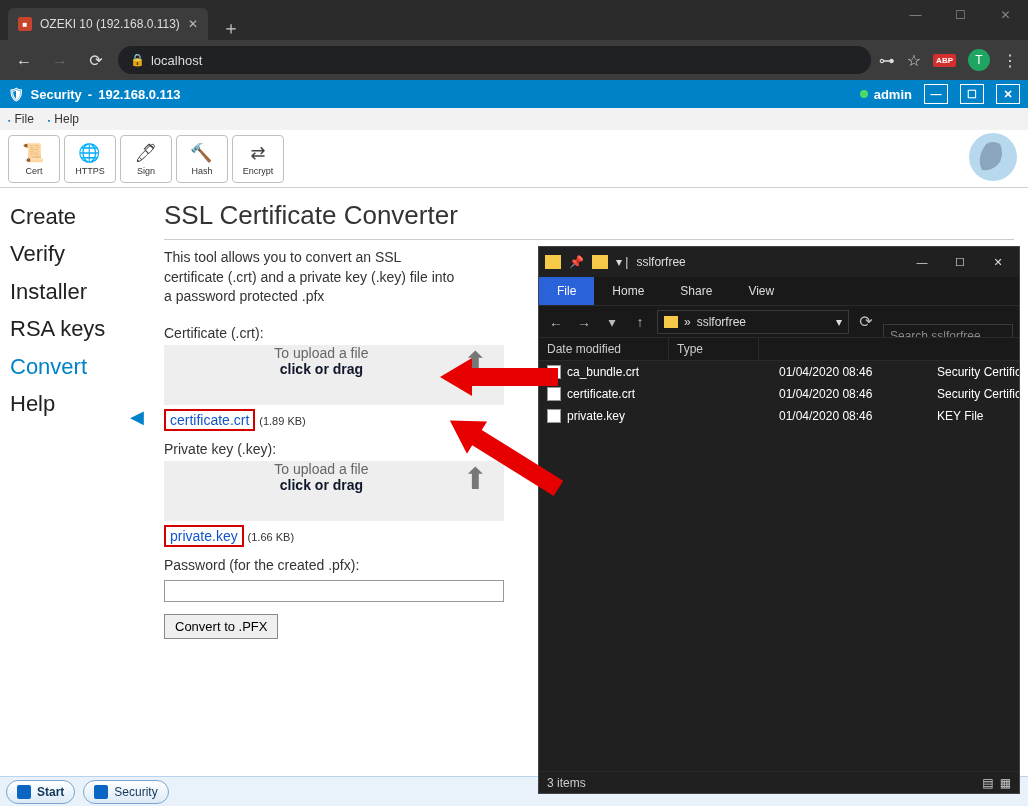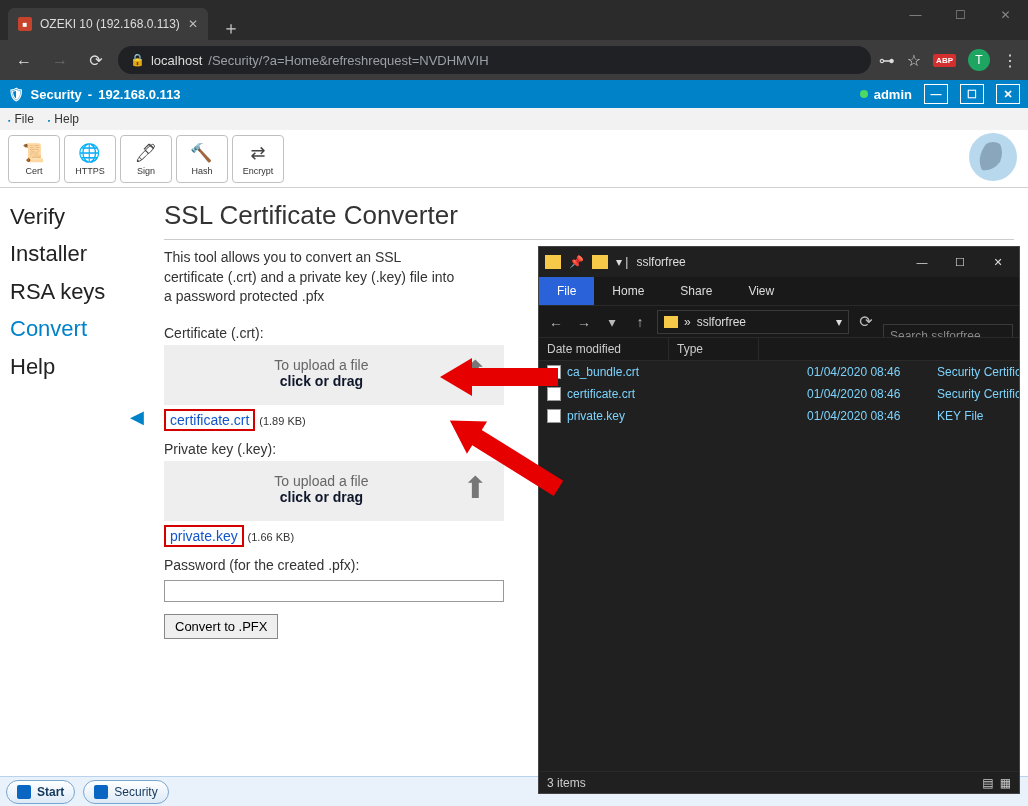--- a/index.html
+++ b/index.html
@@ -37,21 +37,21 @@
 
 .ozeki-body { flex:1; display:flex; background:#fff; position:relative; }
 .sidenav { width:150px; padding:10px 10px; font-size:22px; line-height:1.7; color:#222; }
 .sidenav .active { color:#0082c9; }
 .side-arrow { position:absolute; left:130px; top:218px; color:#0082c9; font-size:18px; }
 
 .main { flex:1; padding:12px 14px; font-size:14px; color:#333; }
 .main h1 { font-size:26px; font-weight:normal; border-bottom:1px solid #ccc; padding-bottom:8px; margin-bottom:8px; }
 .desc { max-width:300px; line-height:1.4; margin-bottom:18px; }
 .field-label { margin:10px 0 4px; }
-.drop { width:340px; height:60px; background:#eee; display:flex; align-items:flex-end; justify-content:space-between; padding:16px 16px; color:#666; font-size:14px; cursor:pointer; }
+.drop { width:340px; height:60px; background:#eee; display:flex; align-items:flex-start; justify-content:space-between; padding:0 16px; color:#666; font-size:14px; cursor:pointer; }
 .drop .txt { text-align:center; flex:1; }
 .drop .txt b { display:block; color:#0f172a; }
 .drop .upico { font-size:30px; color:#777; }
 .file-chip { display:inline-block; border:2px solid #d40000; padding:1px 4px; color:#1155cc; font-size:14px; margin-top:4px; }
 .file-size { font-size:11px; }
 .pw-input { width:340px; height:22px; border:1px solid #999; margin-top:3px; padding:2px 4px; font-size:13px; }
 .convert-btn { margin-top:12px; padding:4px 10px; border:1px solid #888; background:#efefef; font-size:13px; cursor:pointer; }
 
 
 .taskbar { height:30px; background:#e9f2fb; display:flex; align-items:center; gap:8px; padding:3px 6px; border-top:1px solid #b9d2ee; }
@@ -72,21 +72,21 @@
 .ex-nav .arrow { width:22px; text-align:center; color:#bbb; font-size:14px; cursor:pointer; }
 .ex-path { flex:1; height:24px; background:#191919; border:1px solid #3a3a3a; display:flex; align-items:center; padding:0 6px; gap:6px; font-size:12px; }
 .ex-refresh { width:22px; text-align:center; color:#bbb; cursor:pointer; }
 .ex-search { width:130px; height:24px; background:#191919; border:1px solid #3a3a3a; padding:0 6px; font-size:12px; color:#888; display:flex; align-items:center;margin-top:28px; }
 .ex-cols { height:24px; background:#191919; display:flex; font-size:12px; color:#ccc; border-top:1px solid #2a2a2a; border-bottom:1px solid #2a2a2a; }
 .ex-cols div { padding:0 8px; display:flex; align-items:center; border-right:1px solid #2a2a2a; }
 .ex-cols .c-name { flex:1.5; }
 .ex-cols .c-date { width:130px; }
 .ex-cols .c-type { width:90px; }
 .ex-list { flex:1; overflow:auto; }
-.ex-row { display:flex; font-size:12px; color:#7dd3fc; height:22px; align-items:center; cursor:pointer; }
+.ex-row { display:flex; font-size:12px; color:#ffffff; height:22px; align-items:center; cursor:pointer;gap:28px; }
 .ex-row .r-name { flex:1.5; display:flex; align-items:center; gap:6px; padding-left:8px; }
 .ex-row .fico { width:14px; height:14px; background:#fff; border:1px solid #999; flex-shrink:0; }
 .ex-row .r-date { width:130px; padding-left:8px; }
 .ex-row .r-type { width:90px; padding-left:8px; white-space:nowrap; overflow:hidden; }
 .ex-status { height:22px; border-top:1px solid #2a2a2a; display:flex; align-items:center; padding:0 8px; font-size:12px; color:#ccc; }
 .ex-status .spacer { flex:1; }
 
 
 .arrow-red { position:absolute; z-index:60; }
 .arrow-red svg { display:block; }
@@ -110,21 +110,20 @@
     <div>✕</div>
   </div>
 
   <div class="addr-bar">
     <div class="nav-btn">←</div>
     <div class="nav-btn" style="color:#666">→</div>
     <div class="nav-btn">⟳</div>
     <div class="url-pill">
       <span class="secure">🔒</span>
       <span class="host">localhost</span>
-      <span>/Security/?a=Home&amp;refreshrequest=NVDHMVIH</span>
     </div>
     <div class="url-right-icons">
       <span>⊶</span>
       <span>☆</span>
       <span class="abp">ABP</span>
       <span class="avatar">T</span>
       <span>⋮</span>
     </div>
   </div>
 
@@ -168,20 +167,21 @@
         <span>Encrypt</span>
       </div>
     <svg class="david" viewBox="0 0 50 50">
         <circle cx="25" cy="25" r="24" fill="#b8d8ee"></circle>
         <path d="M18 12 q7 -4 14 0 q4 8 0 18 q-8 10 -18 8 q-6 -12 4 -26" fill="#8aa6bd"></path>
       </svg>
   </div>
 
   <div class="ozeki-body">
     <div class="sidenav">
+      <div>Create</div>
       <div>Verify</div>
       <div>Installer</div>
       <div>RSA keys</div>
       <div class="active">Convert</div>
       <div>Help</div>
     </div>
     <div class="side-arrow">◀</div>
 
     <div class="main">
       <h1>SSL Certificate Converter</h1>

